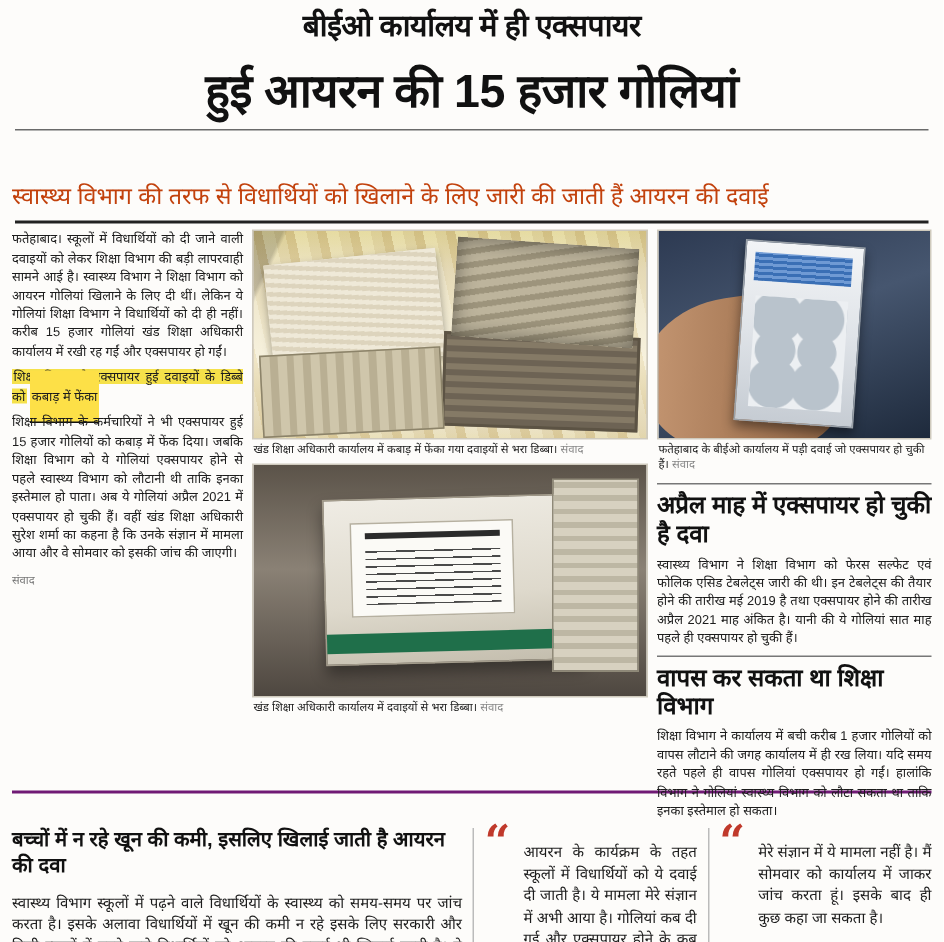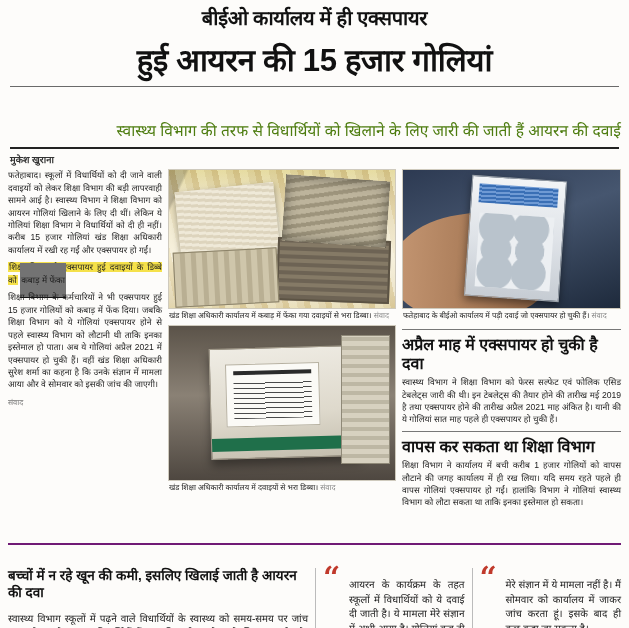--- a/index.html
+++ b/index.html
@@ -25,23 +25,23 @@
     letter-spacing: -0.3px;
   }
   .headline .l1 { font-size: 20px; display: block; }
   .headline .l2 { font-size: 31px; display: block; margin-top: 12px; }
 
   .rule-thin {
     border-top: 1px solid #6a6a6a;
     margin: 6px 2px 4px 2px;
   }
   .subhead {
-    text-align: right;
+    text-align: left;
     font-size: 15.5px;
-    color: #4d7c0f;
+    color: #c2410c;
     font-weight: 500;
     padding-bottom: 4px;
     margin-top: 32px;
   }
   .rule-thick {
     border-top: 2px solid #222;
     margin: 2px 2px 4px 2px;
   }
   .byline {
     font-size: 9.5px;
@@ -51,38 +51,38 @@
     margin-bottom: 3px;
   }
 
   
   .body-grid {
     display: flex;
     gap: 6px;
     height: 352px;
   }
   .col-left { width: 154px; position: relative; }
-  .col-mid  { width: 228px; position: relative; }
+  .col-mid  { width: 264px; position: relative; }
   .col-right{ flex: 1; position: relative; }
 
   .para {
     font-size: 8.6px;
     line-height: 1.45;
     color: #1c1c1c;
     text-align: justify;
     margin: 0 0 5px 0;
   }
   .para .src { color: #777; font-size: 7.5px; }
 
   .hl {
     background: #f5e14a;
     padding: 0 1px;
   }
   .hl-u {
-    background: #737373;
+    background: #fde047;
     border-bottom: 1px solid #111;
     padding: 12px 1px;
   }
 
   
   .photo {
     position: relative;
     overflow: hidden;
     border: 1px solid #cfcabd;
   }
@@ -251,21 +251,20 @@
 <div class="page">
 
   <div class="headline">
     <span class="l1">बीईओ कार्यालय में ही एक्सपायर</span>
     <span class="l2">हुई आयरन की 15 हजार गोलियां</span>
   </div>
 
   <div class="rule-thin"></div>
   <div class="subhead">स्वास्थ्य विभाग की तरफ से विधार्थियों को खिलाने के लिए जारी की जाती हैं आयरन की दवाई</div>
   <div class="rule-thick"></div>
-  <div class="byline">मुकेश खुराना</div>
 
   <div class="body-grid">
 
     <div class="col-left">
       <p class="para">फतेहाबाद। स्कूलों में विधार्थियों को दी जाने वाली दवाइयों को लेकर शिक्षा विभाग की बड़ी लापरवाही सामने आई है। स्वास्थ्य विभाग ने शिक्षा विभाग को आयरन गोलियां खिलाने के लिए दी थीं। लेकिन ये गोलियां शिक्षा विभाग ने विधार्थियों को दी ही नहीं। करीब 15 हजार गोलियां खंड शिक्षा अधिकारी कार्यालय में रखी रह गईं और एक्सपायर हो गईं।</p>
       <p class="para">
         <span class="hl">शिक्षा विभाग ने एक्सपायर हुई दवाइयों के डिब्बे को</span>
         <span class="hl-u">कबाड़ में फेंका</span>
       </p>
       <p class="para">शिक्षा विभाग के कर्मचारियों ने भी एक्सपायर हुई 15 हजार गोलियों को कबाड़ में फेंक दिया। जबकि शिक्षा विभाग को ये गोलियां एक्सपायर होने से पहले स्वास्थ्य विभाग को लौटानी थी ताकि इनका इस्तेमाल हो पाता। अब ये गोलियां अप्रैल 2021 में एक्सपायर हो चुकी हैं। वहीं खंड शिक्षा अधिकारी सुरेश शर्मा का कहना है कि उनके संज्ञान में मामला आया और वे सोमवार को इसकी जांच की जाएगी।</p>

